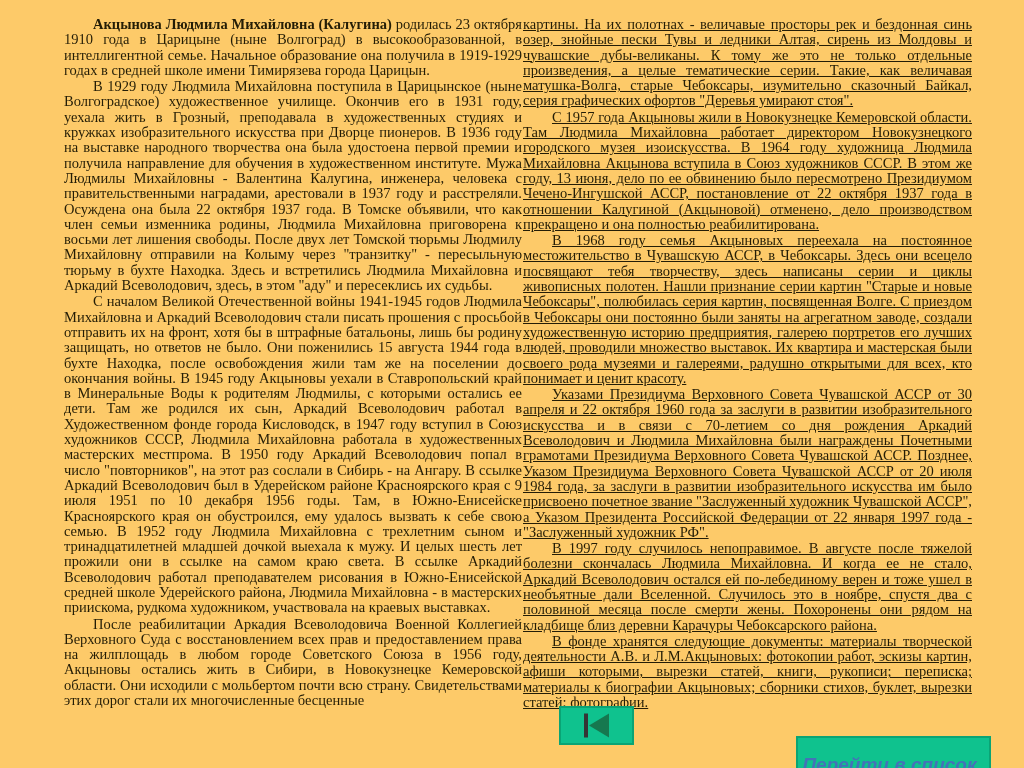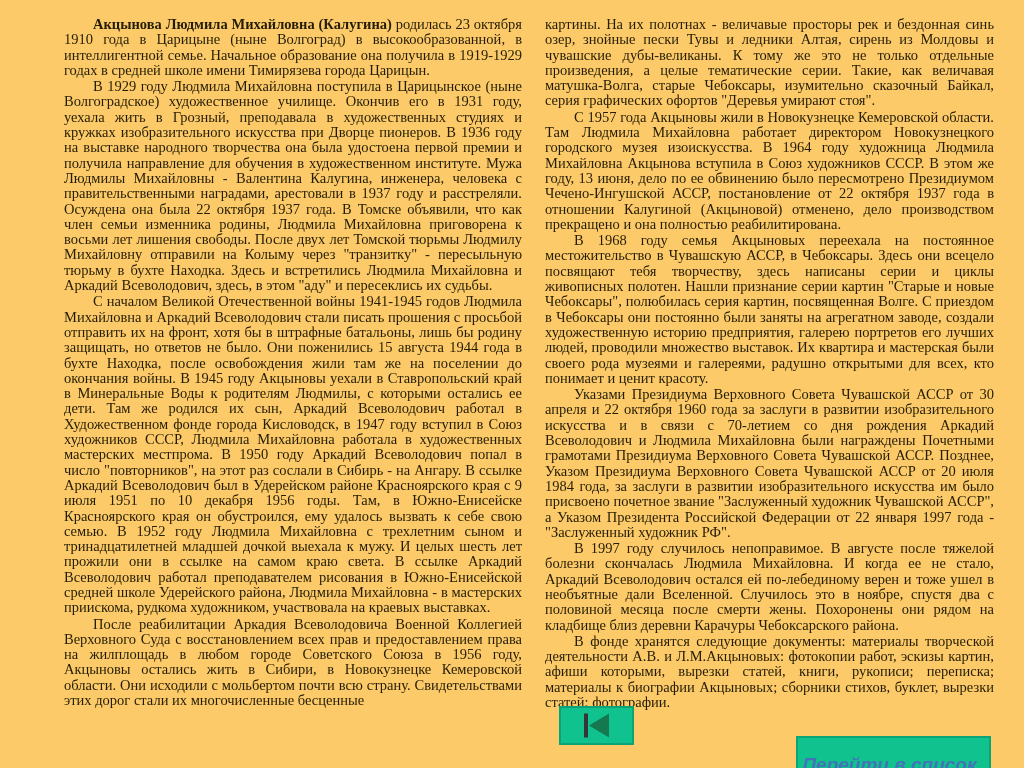--- a/index.html
+++ b/index.html
@@ -10,21 +10,21 @@
     color:#241d06;
     overflow:hidden;
     position:relative;
   }
   .col {
     position:absolute; top:17px;
     font-size:14.5px; line-height:15.3px;
     text-align:justify;
   }
   #col-left  { left:64px;  width:458px; }
-  #col-right { left:545px; width:449px; }
+  #col-right { left:523px; width:449px;text-decoration:underline; }
   .col p { margin:0 0 1px 0; text-indent:29px; }
   .col p.cont { text-indent:0; }
   .lead-bold { font-weight:bold; }
 
   .btn {
     position:absolute;
     background:#0FC28E;
     border:2px solid #0AA475;
     box-sizing:border-box;
     display:flex; align-items:center; justify-content:center;

